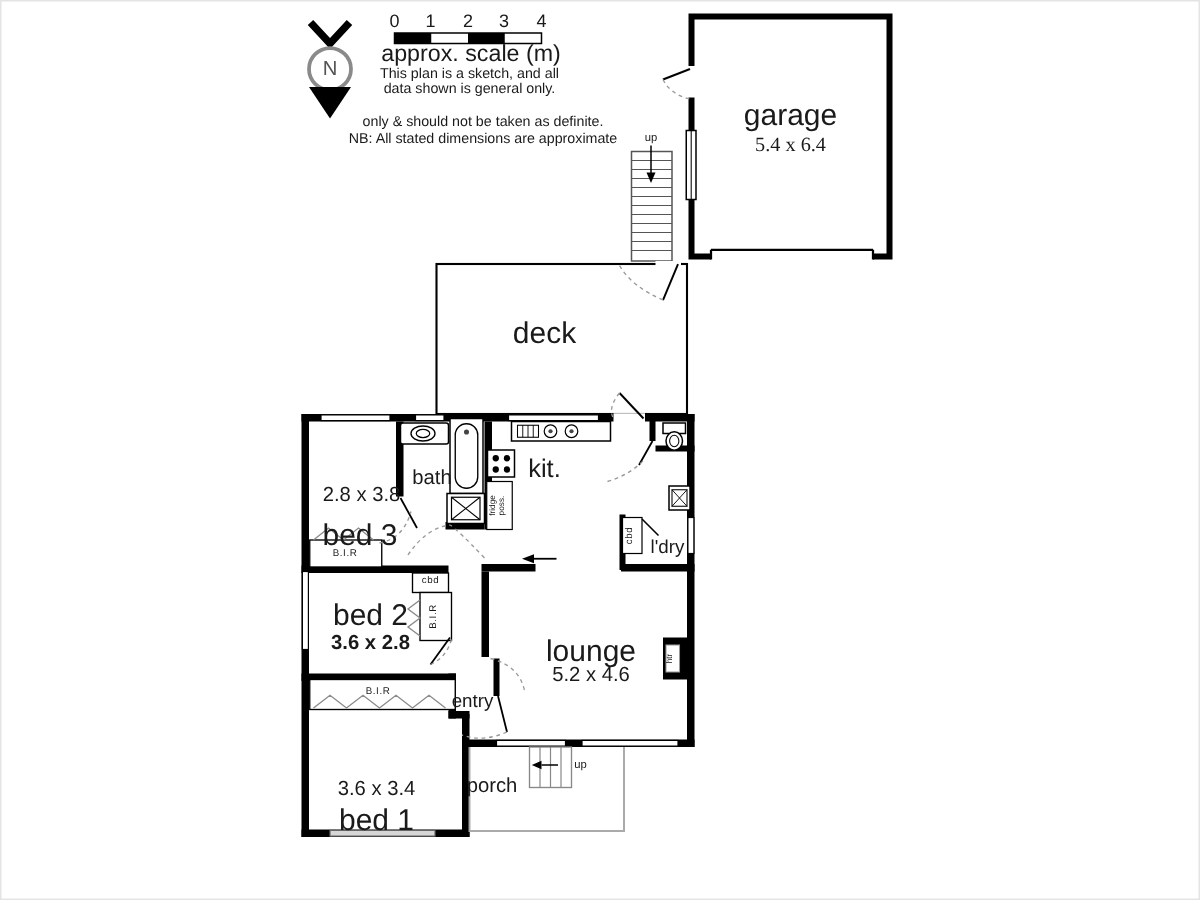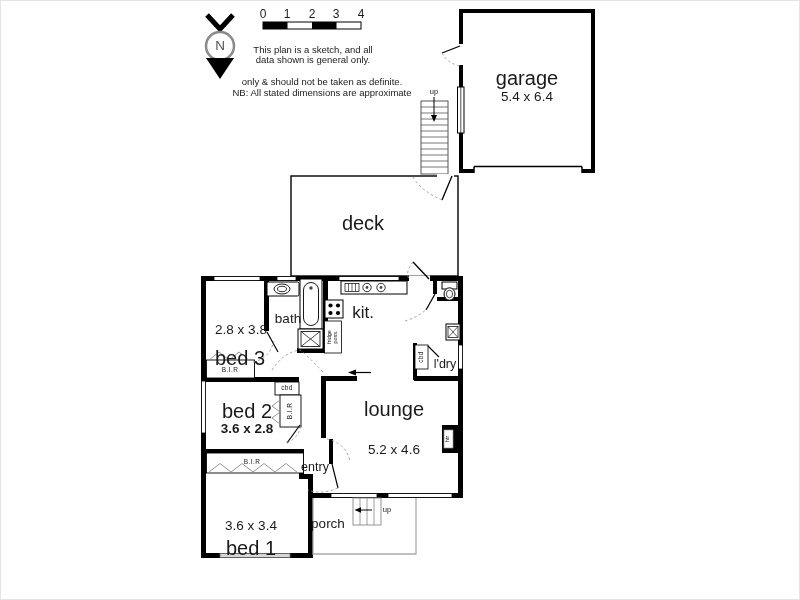--- a/index.html
+++ b/index.html
@@ -232,37 +232,38 @@
       <line x1="371" y1="509" x2="360" y2="509" stroke="#000" stroke-width="1"></line>
       <polygon points="360,506.2 360,511.8 353.5,509" fill="#000"></polygon>
     </g>
   </svg>
 
   <div class="lbl s12" style="left:262px;top:13px;">0</div>
   <div class="lbl s12" style="left:286px;top:13px;">1</div>
   <div class="lbl s12" style="left:311px;top:13px;">2</div>
   <div class="lbl s12" style="left:335px;top:13px;">3</div>
   <div class="lbl s12" style="left:360px;top:13px;">4</div>
+  <div class="lbl s15" style="left:313px;top:36px;">approx. scale (m)</div>
   <div class="lbl s9" style="left:312px;top:49px;">This plan is a sketch, and all</div>
   <div class="lbl s9" style="left:312px;top:59px;">data shown is general only.</div>
   <div class="lbl s9" style="left:321px;top:71px;margin-top:21px;">NB: All stated dimensions are approximate</div>
   <div class="lbl s9" style="left:321px;top:81px;">only &amp; should not be taken as definite.</div>
   <div class="lbl s13 gray" style="left:219px;top:45px;">N</div>
 
   <div class="lbl s20" style="left:526px;top:77px;">garage</div>
-  <div class="lbl s13" style="left:526px;top:96px;">5.4 x 6.4</div>
+  <div class="lbl s13" style="left:526px;top:96px;font-family:Liberation Serif, serif;">5.4 x 6.4</div>
   <div class="lbl s20" style="left:362px;top:222px;">deck</div>
   <div class="lbl s20" style="left:239px;top:312px;margin-top:45px;">bed 3</div>
   <div class="lbl s13" style="left:240px;top:329px;">2.8 x 3.8</div>
   <div class="lbl s13" style="left:287px;top:318px;">bath</div>
   <div class="lbl s17" style="left:362px;top:312px;">kit.</div>
   <div class="lbl s125" style="left:444px;top:364px;">l'dry</div>
   <div class="lbl s20" style="left:246px;top:410px;">bed 2</div>
   <div class="lbl s13" style="left:246px;top:428px;font-weight:bold;">3.6 x 2.8</div>
-  <div class="lbl s20" style="left:393px;top:408px;">lounge</div>
+  <div class="lbl s20" style="left:393px;top:434px;">lounge</div>
   <div class="lbl s13" style="left:393px;top:449px;">5.2 x 4.6</div>
   <div class="lbl s20" style="left:250px;top:507px;margin-top:40px;">bed 1</div>
   <div class="lbl s13" style="left:250px;top:525px;">3.6 x 3.4</div>
   <div class="lbl s125" style="left:314px;top:467px;">entry</div>
   <div class="lbl s13" style="left:327px;top:523px;">porch</div>
 
   <div class="lbl s6" style="left:229px;top:369px;">B.I.R</div>
   <div class="lbl rot s6" style="left:289px;top:410px;">B.I.R</div>
   <div class="lbl s6" style="left:251px;top:461px;">B.I.R</div>
   <div class="lbl s6" style="left:286px;top:387px;">cbd</div>

